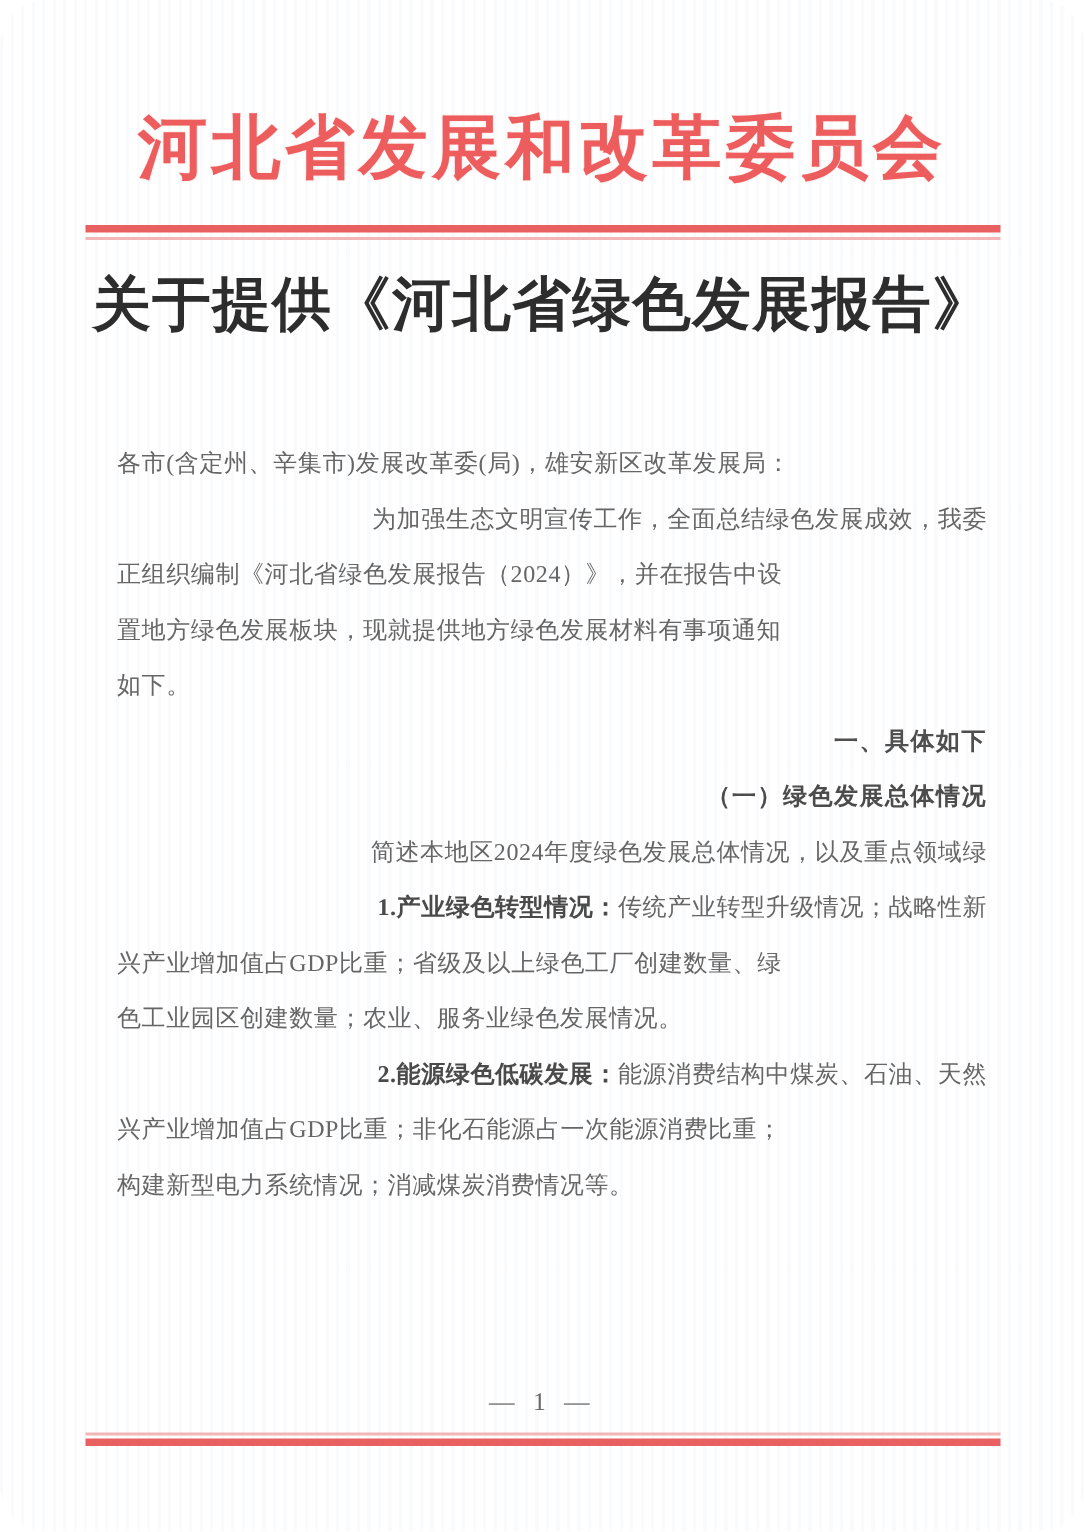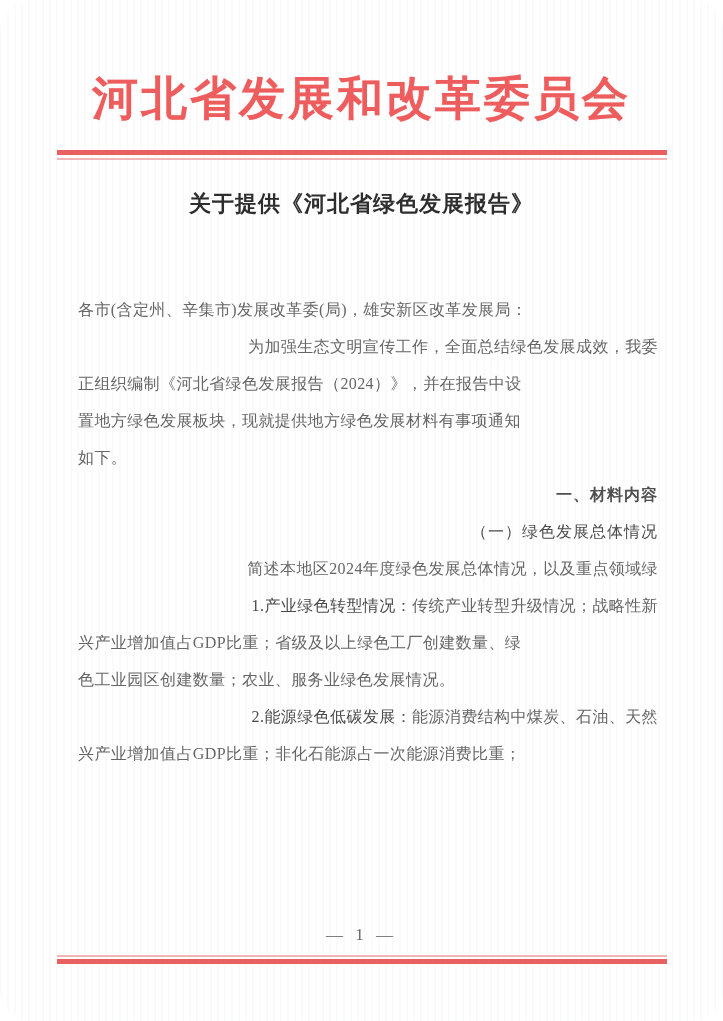--- a/index.html
+++ b/index.html
@@ -53,21 +53,21 @@
 
   
   .doc-title {
     position: absolute;
     top: 184px;
     left: 0;
     width: 100%;
     text-align: center;
     color: #2d2d2d;
     font-weight: bold;
-    font-size: 22px;
+    font-size: 39px;
     line-height: 39px;
     letter-spacing: 1px;
   }
 
   
   .body-text {
     position: absolute;
     top: 291px;
     left: 78px;
     width: 580px;
@@ -75,31 +75,31 @@
   .body-line {
     font-size: 16px;
     line-height: 37px;
     height: 37px;
     letter-spacing: 0.4px;
     color: #666666;
     white-space: nowrap;
   }
   .body-line.indent { padding-left: 42px; text-align: right; }
   .body-line .lead {
-    font-weight: normal;
+    font-weight: bold;
     color: #4a4a4a;
   }
   .body-line.h1 {
     font-family: "Liberation Sans", "DejaVu Sans", sans-serif;
     font-weight: bold;
     color: #4f4f4f;
     letter-spacing: 1px;
   }
   .body-line.h2 {
-    font-weight: normal;
+    font-weight: bold;
     color: #4c4c4c;
     letter-spacing: 1px;
   }
 
   
   .page-number {
     position: absolute;
     top: 920px;
     left: 0;
     width: 100%;
@@ -123,28 +123,29 @@
   <div class="doc-title">
     <div>关于提供《河北省绿色发展报告》</div>
   </div>
 
   <div class="body-text">
       <div class="body-line"><span>各市(含定州、辛集市)发展改革委(局)，雄安新区改革发展局：</span></div>
       <div class="body-line indent"><span>为加强生态文明宣传工作，全面总结绿色发展成效，我委</span></div>
       <div class="body-line"><span>正组织编制《河北省绿色发展报告（2024）》，并在报告中设</span></div>
       <div class="body-line"><span>置地方绿色发展板块，现就提供地方绿色发展材料有事项通知</span></div>
       <div class="body-line"><span>如下。</span></div>
-      <div class="body-line indent h1"><span>一、材料内容</span></div>
+      <div class="body-line indent h1"><span>一、具体如下</span></div>
       <div class="body-line indent h2"><span>（一）绿色发展总体情况</span></div>
       <div class="body-line indent"><span>简述本地区2024年度绿色发展总体情况，以及重点领域绿</span></div>
       <div class="body-line indent"><span class="lead">1.产业绿色转型情况：</span><span>传统产业转型升级情况；战略性新</span></div>
       <div class="body-line"><span>兴产业增加值占GDP比重；省级及以上绿色工厂创建数量、绿</span></div>
       <div class="body-line"><span>色工业园区创建数量；农业、服务业绿色发展情况。</span></div>
       <div class="body-line indent"><span class="lead">2.能源绿色低碳发展：</span><span>能源消费结构中煤炭、石油、天然</span></div>
       <div class="body-line"><span>兴产业增加值占GDP比重；非化石能源占一次能源消费比重；</span></div>
+      <div class="body-line"><span>构建新型电力系统情况；消减煤炭消费情况等。</span></div>
     </div>
 
   <div class="page-number">— 1 —</div>
 
   <div class="rule rule-bottom-thin"></div>
   <div class="rule rule-bottom-thick"></div>
 
 </div>
 
 </body></html>

